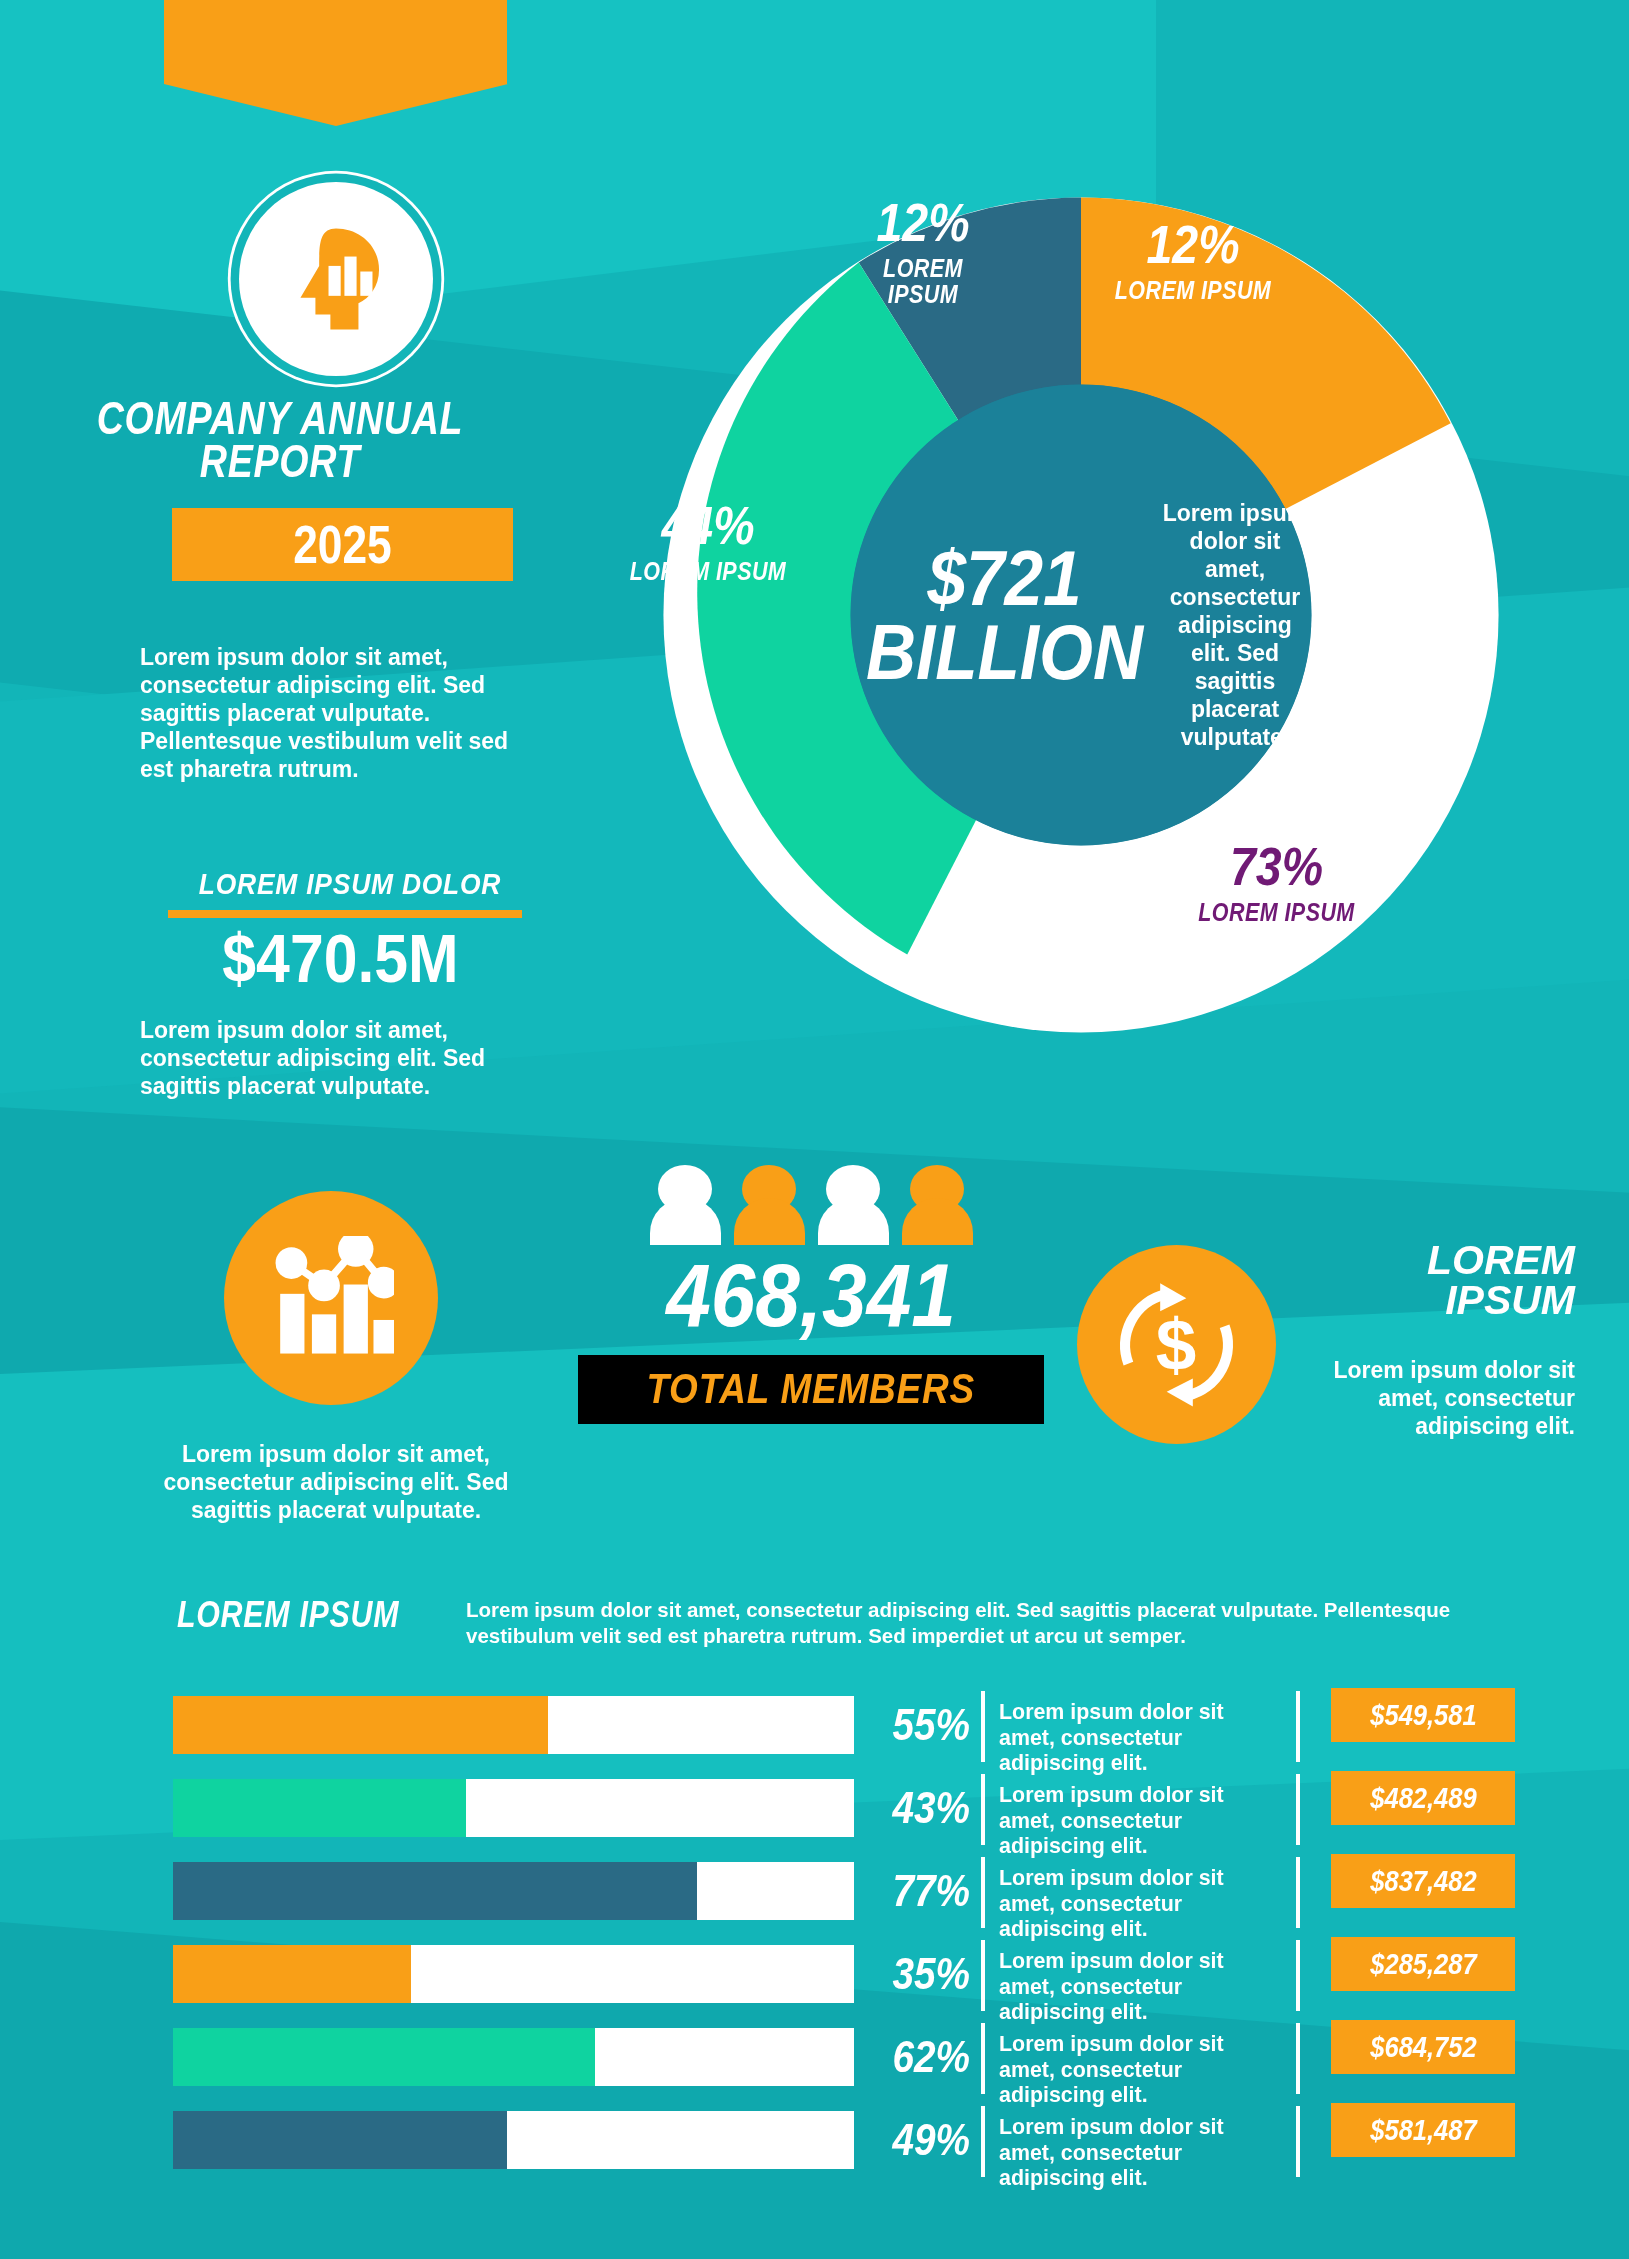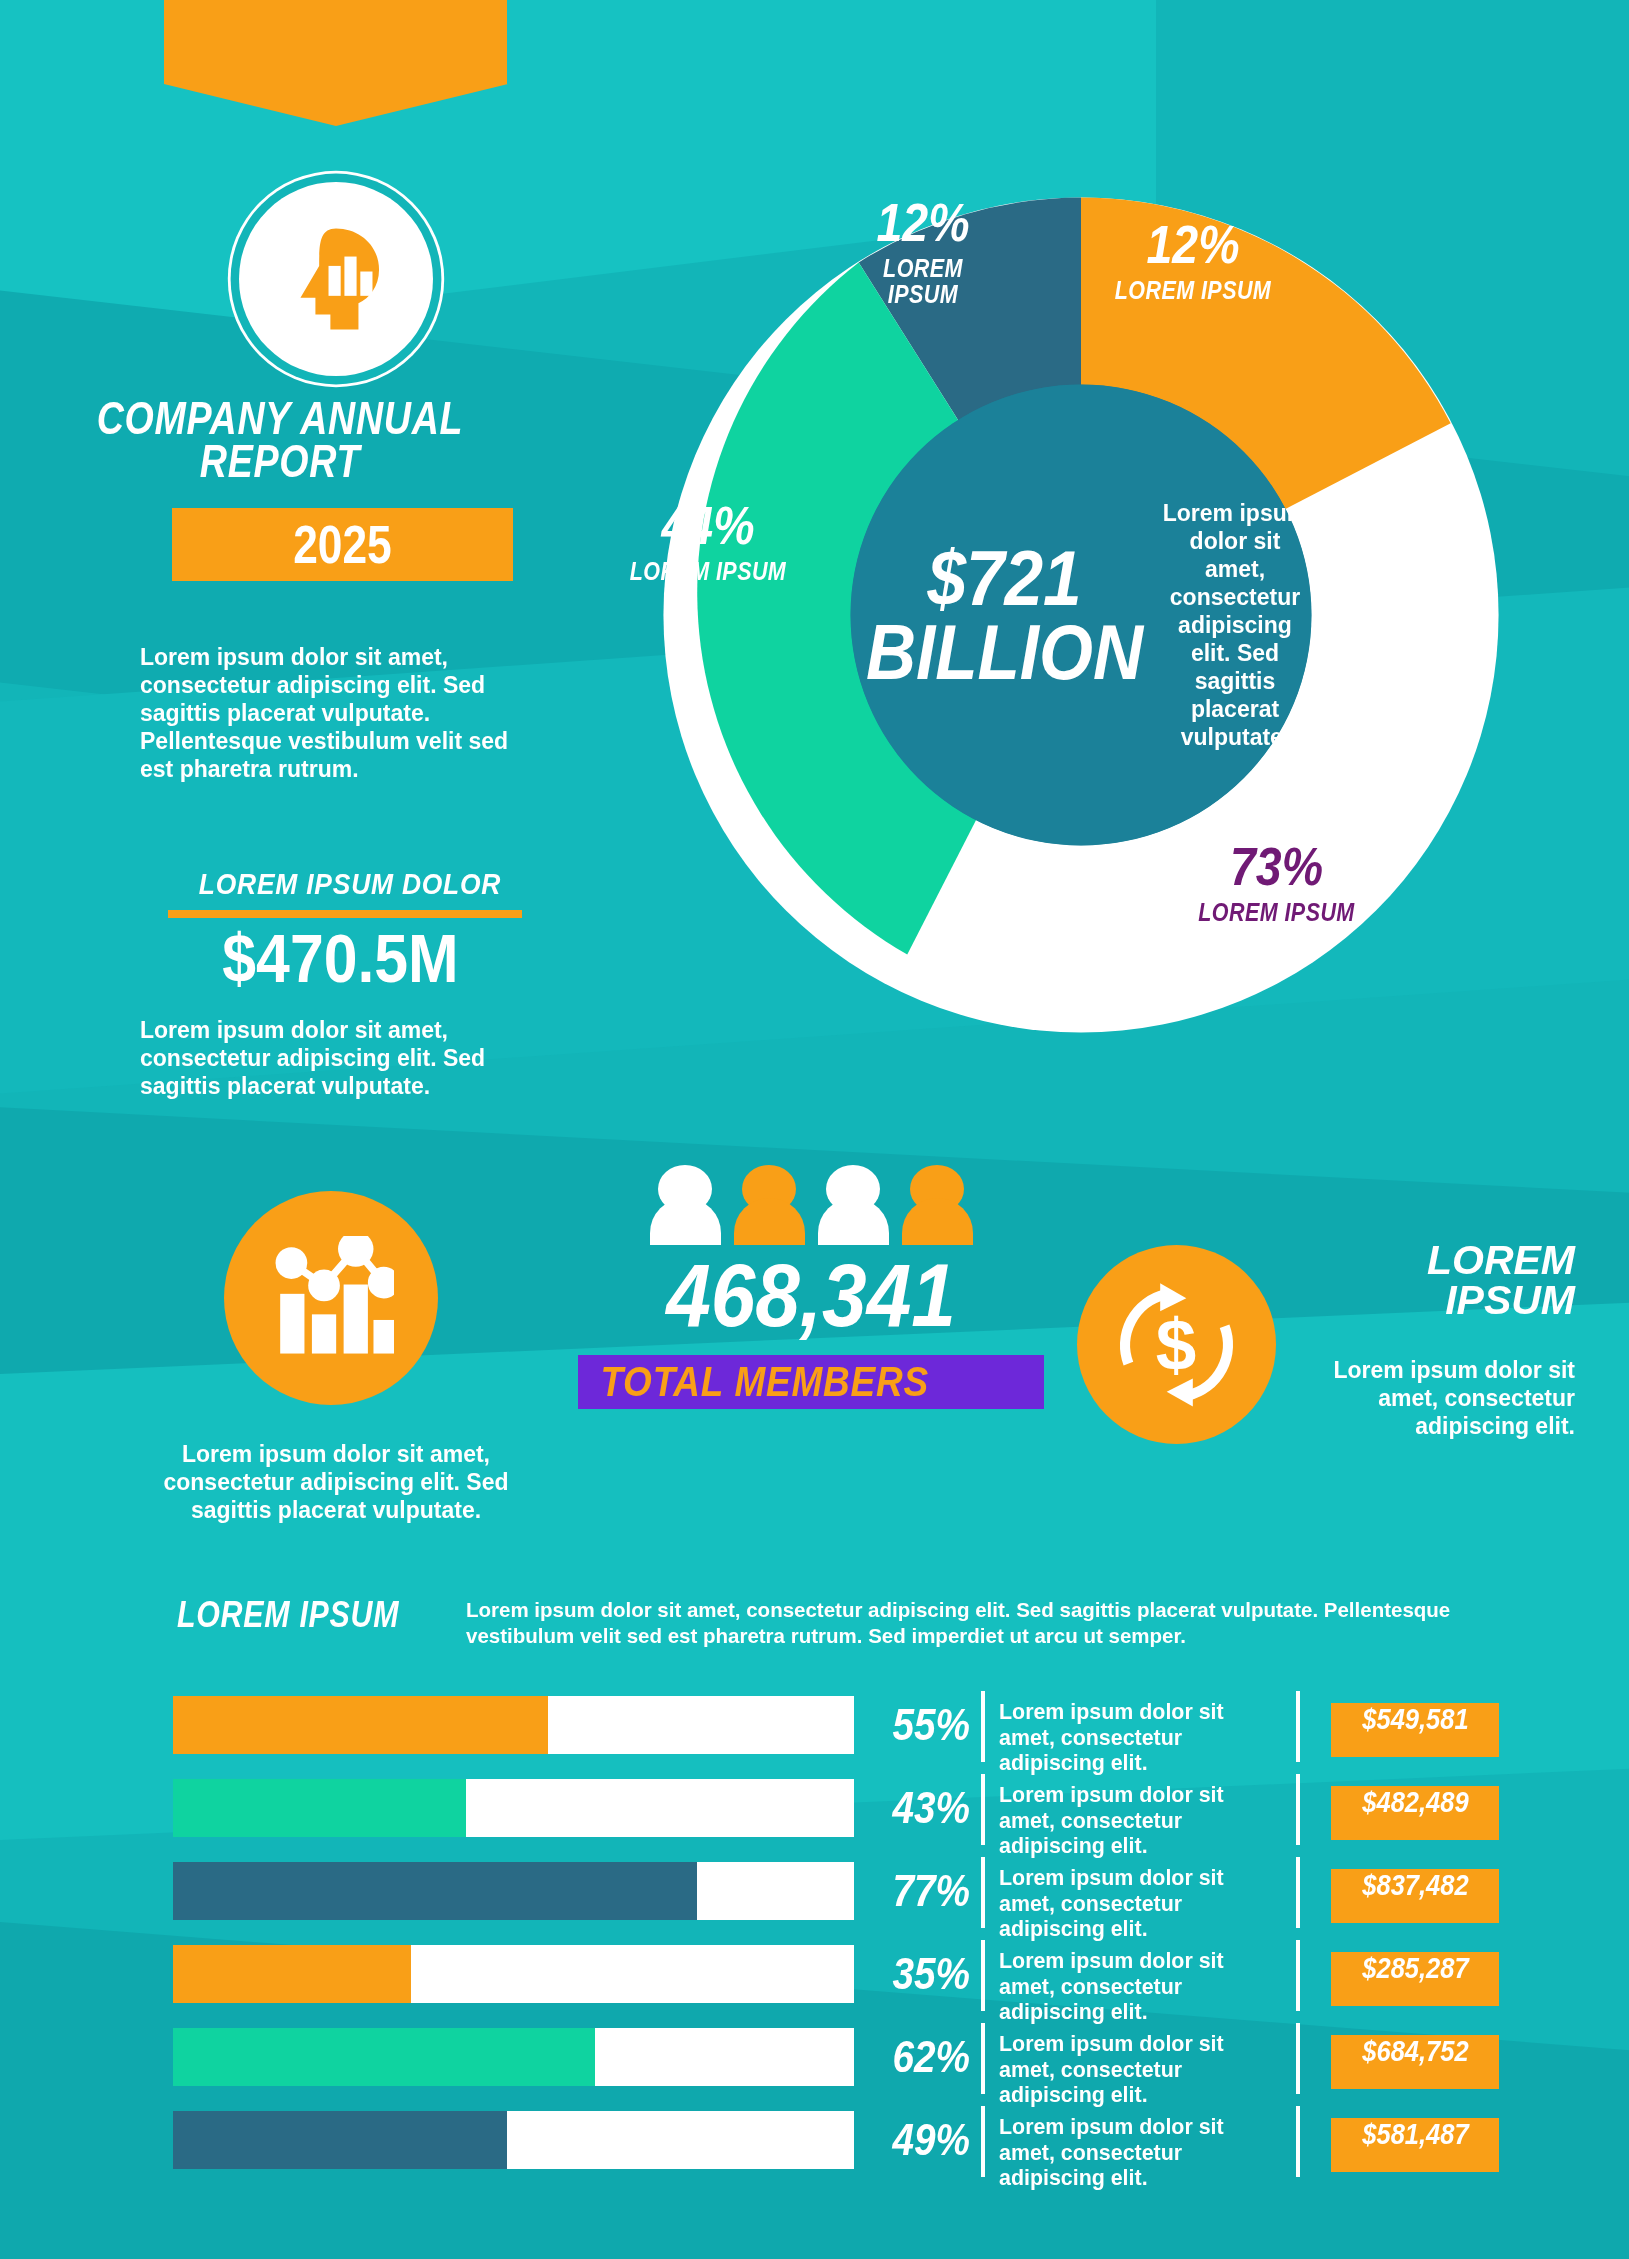--- a/index.html
+++ b/index.html
@@ -148,21 +148,21 @@
   .people{display:flex;justify-content:center;gap:13px;margin-bottom:5.6px;}
   .person{width:71px;height:80px;position:relative;}
   .person .head{position:absolute;top:0;left:8.4px;width:54px;height:48px;border-radius:50%;}
   .person .body{position:absolute;bottom:0;left:0;width:71px;height:47px;
     border-top-left-radius:35px;border-top-right-radius:35px;}
   .members-num{
     color:#ffffff;text-align:center;font-size:89px;font-weight:bold;font-style:italic;
     line-height:1;transform:scaleX(0.9);
   }
   .members-label-box{
-    margin-top:15px;background:#6d28d9;height:54px;display:flex;align-items:center;justify-content:flex-start;
+    margin-top:15px;background:#000000;height:69px;display:flex;align-items:center;justify-content:center;
   }
   .members-label-box span{
     color:#f99f17;font-size:42px;font-weight:bold;font-style:italic;letter-spacing:0.9px;
     transform:scaleX(0.88);
   }
 
   
   .dollar-circle{
     position:absolute;top:1245px;left:1077px;width:199px;height:199px;border-radius:50%;background:#f99f17;
   }
@@ -198,22 +198,22 @@
     color:#ffffff;font-size:44px;font-weight:bold;font-style:italic;
     line-height:58px;text-align:right;transform:scaleX(0.88);transform-origin:right center;
   }
   .vline{position:absolute;left:981px;top:3.7px;width:3.7px;height:71px;background:#ffffff;}
   .vline2{position:absolute;left:1296px;top:3.7px;width:3.7px;height:71px;background:#ffffff;}
   .desc{
     position:absolute;left:999px;top:13px;width:280px;
     color:#ffffff;font-size:21.4px;line-height:1.2;font-weight:bold;
   }
   .amt{
-    position:absolute;left:1331px;top:16px;width:168px;height:54px;background:#f99f17;
-    display:flex;justify-content:center;
+    position:absolute;left:1331px;top:1px;width:184px;height:54px;background:#f99f17;
+    display:flex;align-items:center;justify-content:center;
   }
   .amt span{
     color:#ffffff;font-size:29px;font-weight:bold;font-style:italic;transform:scaleX(0.88);
   }
 </style>
 </head>
 <body>
 
 <div class="poster">
 

